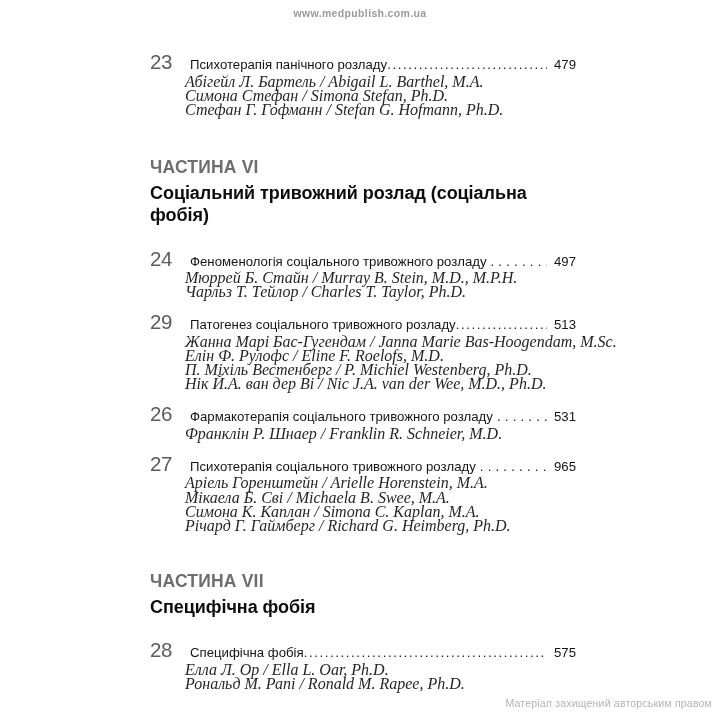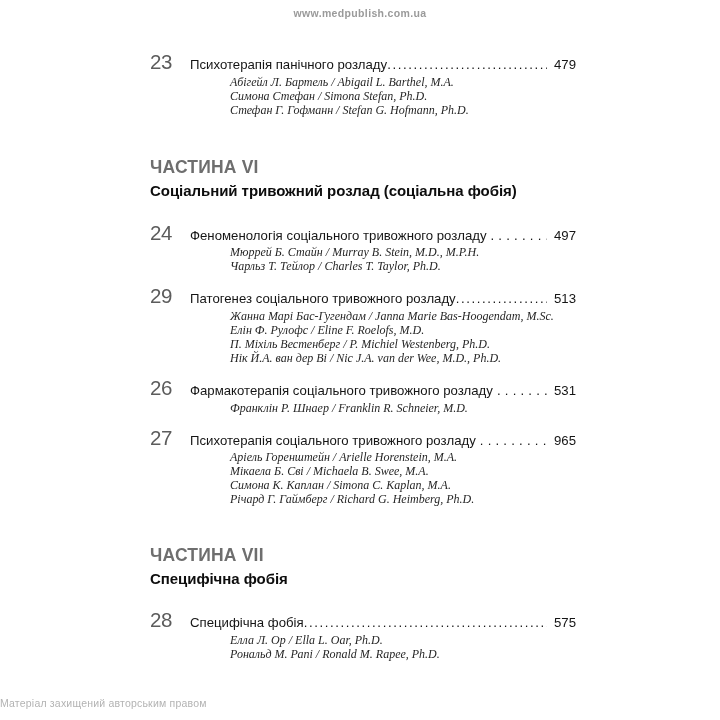--- a/index.html
+++ b/index.html
@@ -34,23 +34,23 @@
     font-size: 10.5px;
     letter-spacing: 0.35px;
     color: #9a9a9a;
     font-weight: 700;
   }
 
   
   .copyright-notice {
     position: absolute;
     bottom: 11px;
-    left: 0;
+    left: 16px;
     width: 696px;
-    text-align: left;
+    text-align: right;
     font-size: 10.5px;
     letter-spacing: 0.2px;
     color: #b3b3b3;
     font-weight: 400;
   }
 
   
   .content {
     position: absolute;
     top: 52px;
@@ -113,45 +113,45 @@
     flex: 0 0 auto;
     width: 34px;
     text-align: center;
     font-size: 13.2px;
     color: #151515;
     font-weight: 400;
   }
 
   
   .authors {
-    margin: 1px 0 0 80px;
+    margin: 1px 0 0 35px;
     font-family: "Liberation Serif", serif;
     font-style: italic;
-    font-size: 12px;
+    font-size: 16px;
     line-height: 14.1px;
     color: #262626;
   }
   .authors .author-line {
     white-space: nowrap;
   }
 
   
   .part {
     text-align: left;
     width: 432px;
   }
   .part-label {
     font-size: 17.5px;
     font-weight: bold;
     color: #6e6e6e;
     letter-spacing: 0.2px;
     line-height: 1.2;
   }
   .part-title {
-    font-size: 15px;
+    font-size: 18px;
     font-weight: bold;
     color: #0d0d0d;
     letter-spacing: -0.05px;
     line-height: 1.25;
     margin-top: 4px;
   }
 
   
   .sp-part-before { height: 38px; }
   .sp-part-after  { height: 22px; }

